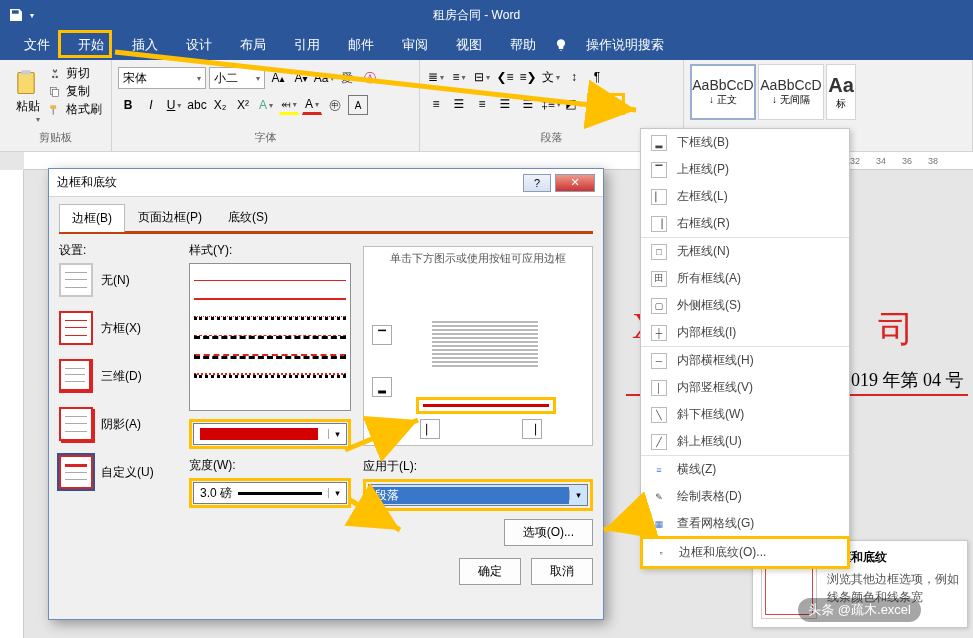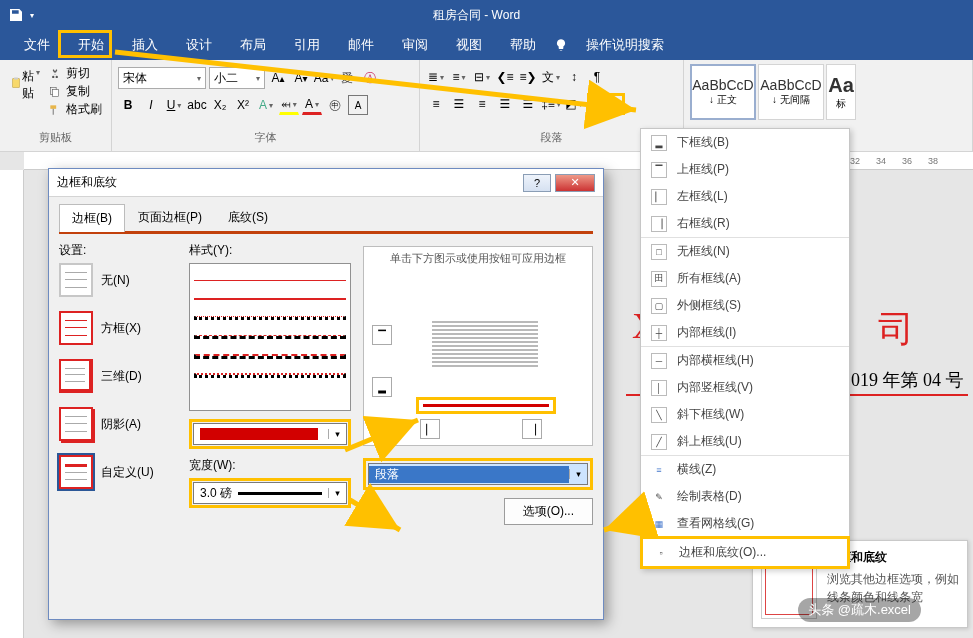--- a/index.html
+++ b/index.html
@@ -16,21 +16,21 @@
 .menu-highlight { position: absolute; border: 3px solid #ffc000; pointer-events: none; z-index: 200; }
 .help-icon { width: 14px; height: 14px; fill: #fff; margin: 0 4px; }
 
 .ribbon { background: #f1f1f1; height: 92px; border-bottom: 1px solid #d4d4d4; display: flex; }
 .ribbon-group { border-right: 1px solid #d4d4d4; padding: 4px 6px; display: flex; flex-direction: column; }
 .ribbon-group-label { text-align: center; font-size: 11px; color: #666; margin-top: auto; padding-bottom: 2px; }
 .clipboard-group { width: 112px; }
 .font-group { width: 308px; }
 .paragraph-group { width: 264px; }
 .styles-group { flex: 1; }
-.paste-btn { display: flex; flex-direction: row; align-items: flex-start; width: 38px; padding: 4px; }
+.paste-btn { display: flex; flex-direction: column; align-items: flex-end; width: 38px; padding: 4px; }
 .paste-icon { width: 28px; height: 30px; }
 .clip-row { display: flex; align-items: center; font-size: 12px; margin: 1px 0; }
 .clip-icon { width: 14px; height: 14px; margin-right: 4px; }
 .font-row { display: flex; align-items: center; gap: 3px; margin: 3px 0; }
 .dropdown { background: #fff; border: 1px solid #ababab; height: 22px; display: flex; align-items: center; padding: 0 4px; font-size: 12px; }
 .font-name { width: 88px; }
 .font-size { width: 56px; }
 .btn-small { width: 20px; height: 20px; display: inline-flex; align-items: center; justify-content: center; border: 1px solid transparent; }
 .btn-split { width: 30px; display: inline-flex; align-items: center; }
 .dd-arrow { font-size: 8px; color: #666; margin-left: 2px; }
@@ -490,31 +490,36 @@
               <div class="pl"></div>
               <div class="pl"></div>
               <div class="pl"></div>
               <div class="pl"></div>
           </div>
           <div class="preview-redline-wrap">
             <div class="preview-redline"></div>
           </div>
         </div>
         <div class="applyto">
+          <div class="section-label">应用于(L):</div>
           <div class="applyto-highlight">
             <div class="combo">
                 <div class="cval" style="background:#3a77c8;color:#fff">段落</div>
                 <div class="carrow">▾</div>
               </div>
           </div>
         </div>
         <div class="opt-row">
             <button class="opt-btn">选项(O)...</button>
           </div>
       </div>
+    </div>
+    <div class="dlg-footer">
+      <button class="btn">确定</button>
+      <button class="btn">取消</button>
     </div>
   </div>
 </div>
 
 <svg class="arrow-svg" style="top:0;left:0;width:973px;height:638px">
   <defs>
       <marker id="ah" markerWidth="12" markerHeight="12" refX="10" refY="5" orient="auto">
         <path d="M0,0 L10,5 L0,10 z" fill="#ffc000"></path>
       </marker>
     </defs>

